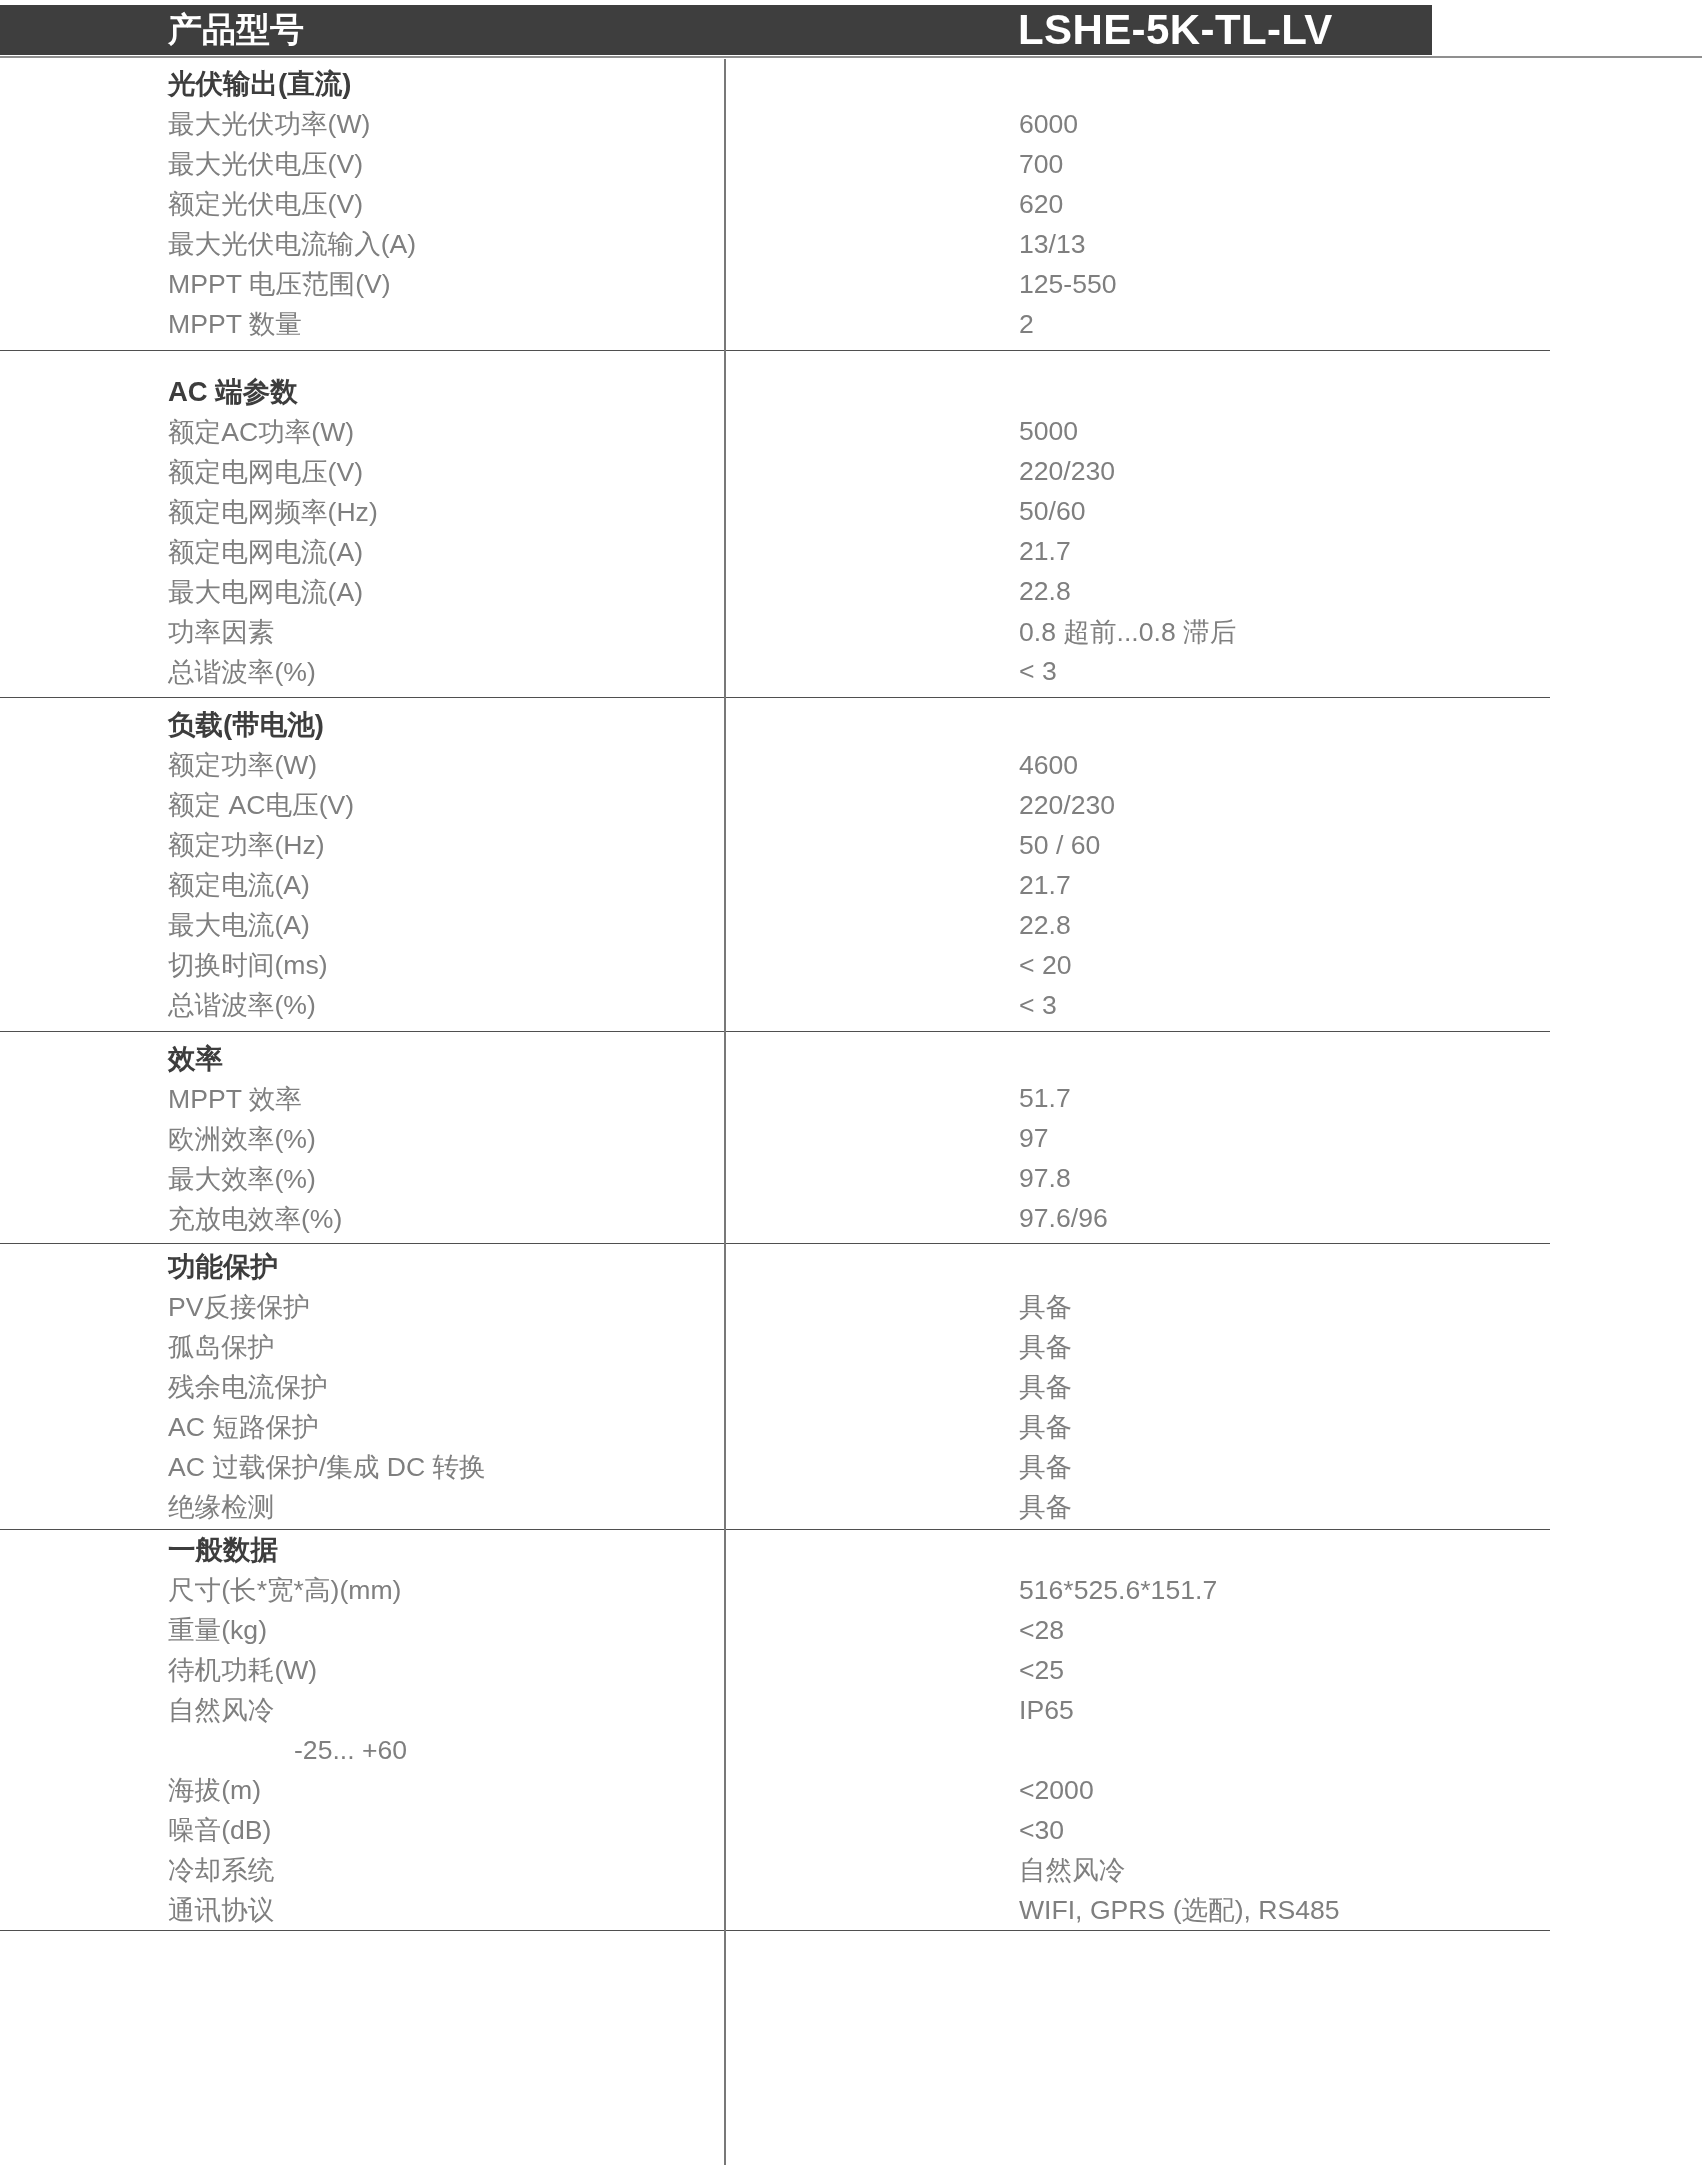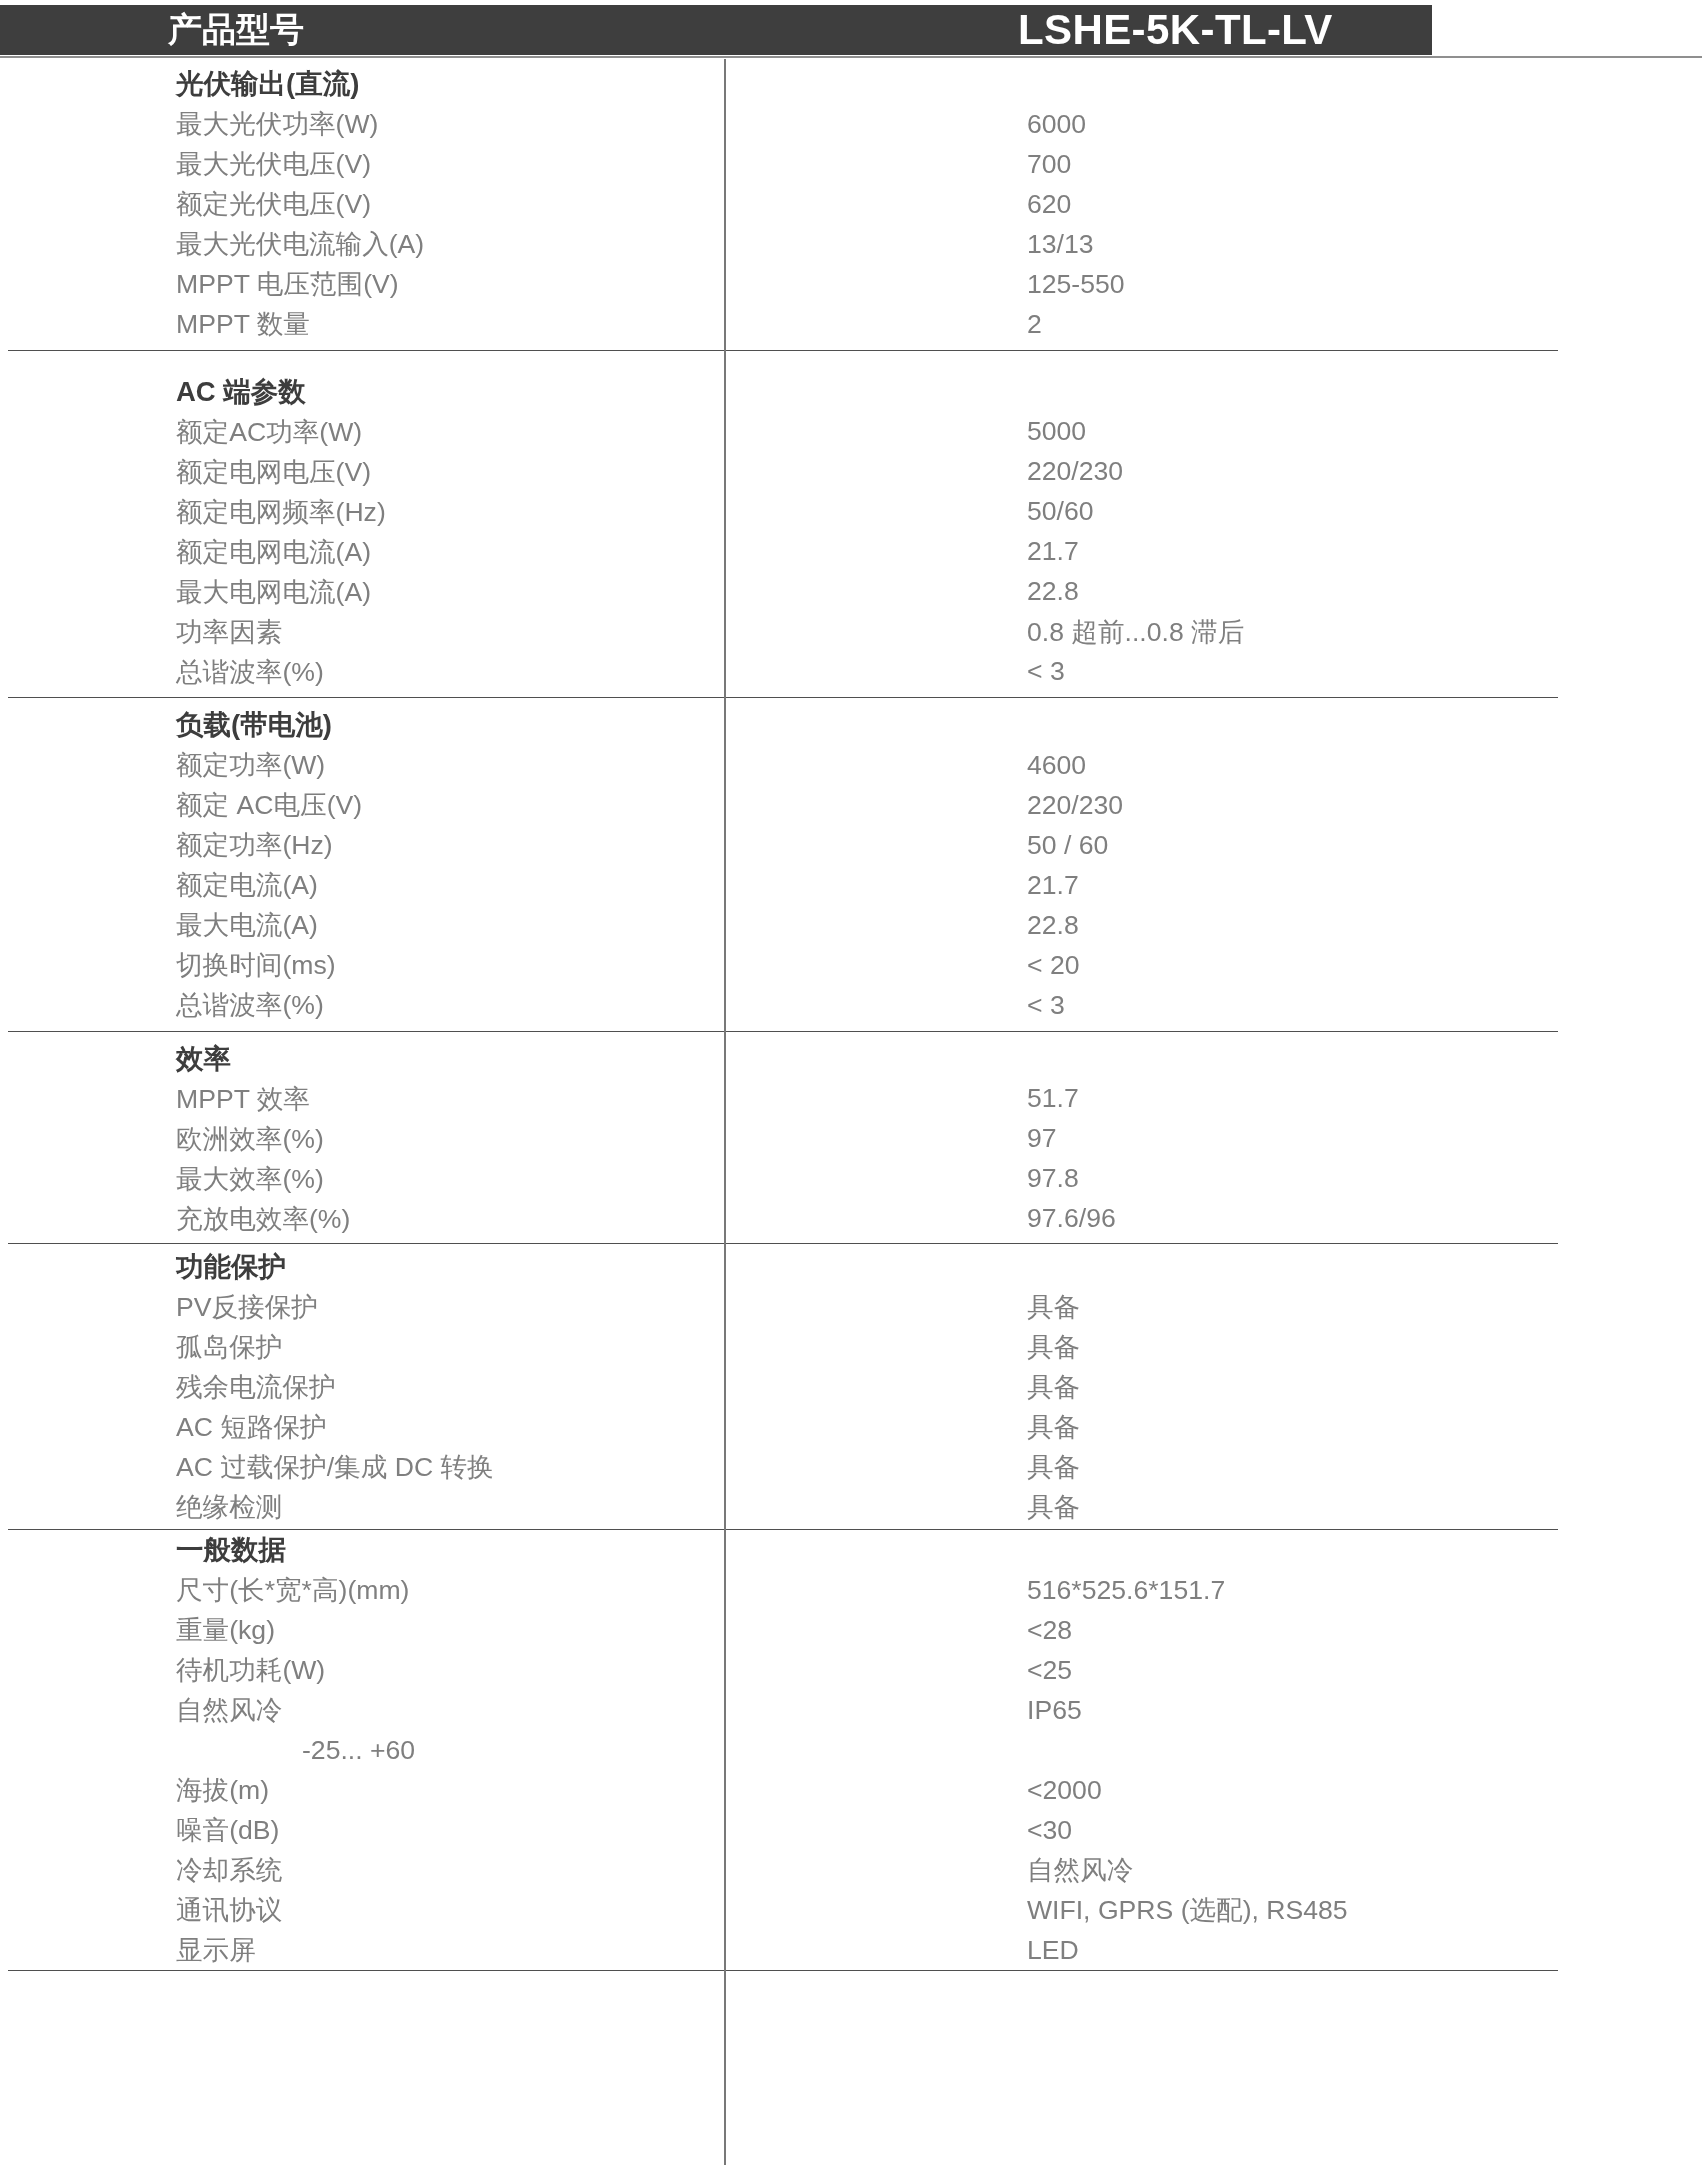--- a/index.html
+++ b/index.html
@@ -32,21 +32,21 @@
   .h-col2 {
     position:absolute; left:1018px; top:50%; transform:translateY(-50%);
     color:var(--header-text); font-weight:bold; font-size:42px;
     white-space:nowrap; letter-spacing:0.4px;
   }
   .header-underline {
     position:absolute; top:56px; left:0;
     width:1702px; height:1.8px;
     background:var(--header-underline);
   }
-  #sections { position:absolute; top:59px; left:8px; width:1550px; }
+  #sections { position:absolute; top:59px; left:0; width:1550px; }
   .spec-section { border-bottom:1.8px solid var(--separator); }
   .spec-section.s1 { padding:5.3px 0 5.3px; }
   .spec-section.s2 { padding:4.4px 0 3.5px; }
   .spec-section.s3 { padding:5.3px 0 5.3px;margin-top:16px; }
   .spec-section.s4 { padding:7px 0 6.2px; }
   .spec-section.s5 { padding:6.2px 0 4.4px; }
   .spec-section.s6 { padding:2.7px 0 2.7px; }
   .spec-section.s7 { padding:0; }
   .row { height:40px; display:flex; align-items:center; }
   .cell-label {
@@ -253,21 +253,17 @@
           <div class="cell-value">&lt;30</div>
         </div>
         <div class="row">
           <div class="cell-label">冷却系统</div>
           <div class="cell-value">自然风冷</div>
         </div>
         <div class="row">
           <div class="cell-label">通讯协议</div>
           <div class="cell-value">WIFI, GPRS (选配), RS485</div>
         </div>
-        <div class="row">
-          <div class="cell-label">显示屏</div>
-          <div class="cell-value">LED</div>
-        </div>
       </section>
     </div>
   <div class="vline"></div>
 </div>
 
 
 </body></html>

